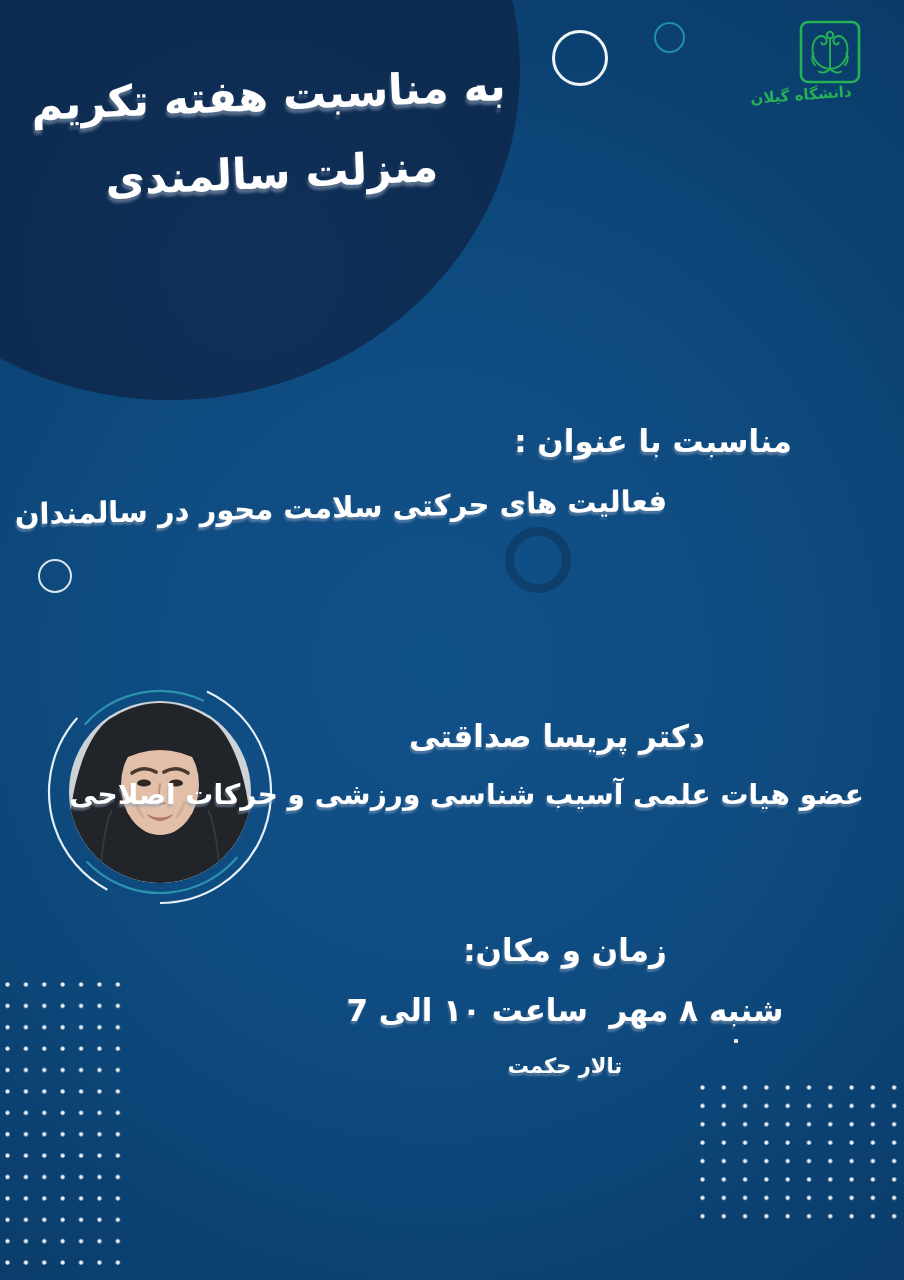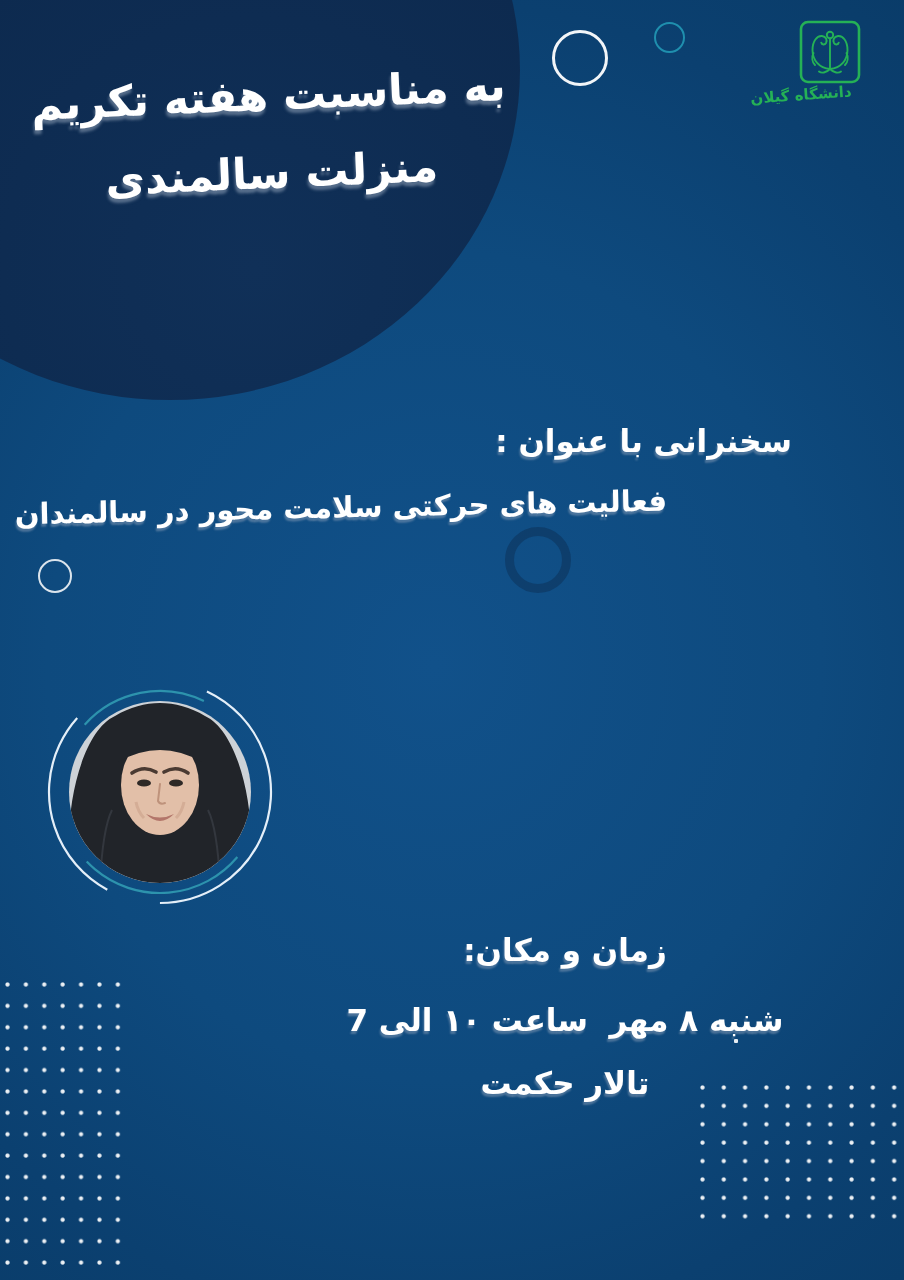--- a/index.html
+++ b/index.html
@@ -71,23 +71,23 @@
     text-shadow:-1px 3px 2px rgba(140,160,185,.5);
   }
   .speaker-name{font-size:31px;line-height:1.45;}
   .speaker-affiliation{font-size:28px;line-height:1.4;margin-top:16px;white-space:nowrap;}
   
   .schedule{
     position:absolute;left:240px;right:14px;top:928px;
     direction:rtl;text-align:center;color:#fff;font-weight:700;
     text-shadow:-1px 3px 2px rgba(140,160,185,.5);
   }
-  .schedule-heading{font-size:31px;line-height:1.45;margin-bottom:25px;}
+  .schedule-heading{font-size:31px;line-height:1.45;margin-bottom:15px;}
   .schedule-datetime{font-size:31px;line-height:1.45;margin-bottom:18px;white-space:pre;}
-  .schedule-location{font-size:31px;line-height:1.45;text-align:center;}
+  .schedule-location{font-size:21px;line-height:1.45;text-align:center;}
   
   .dots{position:absolute;}
   .dots-left{
     left:5px;top:982px;width:116px;height:284px;
     background-image:radial-gradient(2.6px 2.6px at 2.5px 2.5px, rgba(255,255,255,.92) 60%, transparent 100%);
     background-size:18.4px 21.4px;
   }
   .dots-right{
     left:700px;top:1085px;width:198px;height:134px;
     background-image:radial-gradient(2.6px 2.6px at 2.5px 2.5px, rgba(255,255,255,.92) 60%, transparent 100%);
@@ -126,21 +126,21 @@
     </svg>
     <div class="logo-caption">دانشگاه گیلان</div>
   </div>
 
   <div class="ring ring-white-lg"></div>
   <div class="ring ring-teal"></div>
   <div class="ring ring-white-sm"></div>
   <div class="ring ring-faint"></div>
   <div class="stray-dot"></div>
 
-  <div class="lecture-label" dir="rtl">سخنرانی با عنوان :</div>
+  <div class="lecture-label" dir="rtl">مناسبت با عنوان :</div>
   <div class="lecture-topic" dir="rtl">فعالیت های حرکتی سلامت محور در سالمندان</div>
 
   <div class="speaker-photo">
     <svg width="240" height="240" viewBox="0 0 240 240">
       <defs>
         <clipPath id="pc">
             <circle cx="120" cy="120" r="91"></circle>
           </clipPath>
       </defs>
 
@@ -169,20 +169,24 @@
         <path d="M120,112 L118,129 Q120,133 125,131" stroke="rgba(160,110,85,.55)" stroke-width="2" fill="none" stroke-linecap="round"></path>
 
         <path d="M106,142 Q120,149 134,142 Q120,156 106,142" fill="#b3766a"></path>
 
         <path d="M96,130 Q98,140 104,146" stroke="rgba(170,120,95,.25)" stroke-width="3" fill="none"></path>
         <path d="M144,130 Q142,140 136,146" stroke="rgba(170,120,95,.25)" stroke-width="3" fill="none"></path>
       </g>
     </svg>
   </div>
 
+  <div class="speaker-text">
+    <div class="speaker-name" dir="rtl">دکتر پریسا صداقتی</div>
+    <div class="speaker-affiliation" dir="rtl">عضو هیات علمی آسیب شناسی ورزشی و حرکات اصلاحی</div>
+  </div>
 
   <div class="schedule">
     <div class="schedule-heading" dir="rtl">زمان و مکان:</div>
     <div class="schedule-datetime" dir="rtl">شنبه ۸ مهر  ساعت ۱۰ الی 7</div>
     <div class="schedule-location" dir="rtl">تالار حکمت</div>
   </div>
 
   <div class="dots dots-left"></div>
   <div class="dots dots-right"></div>
 

